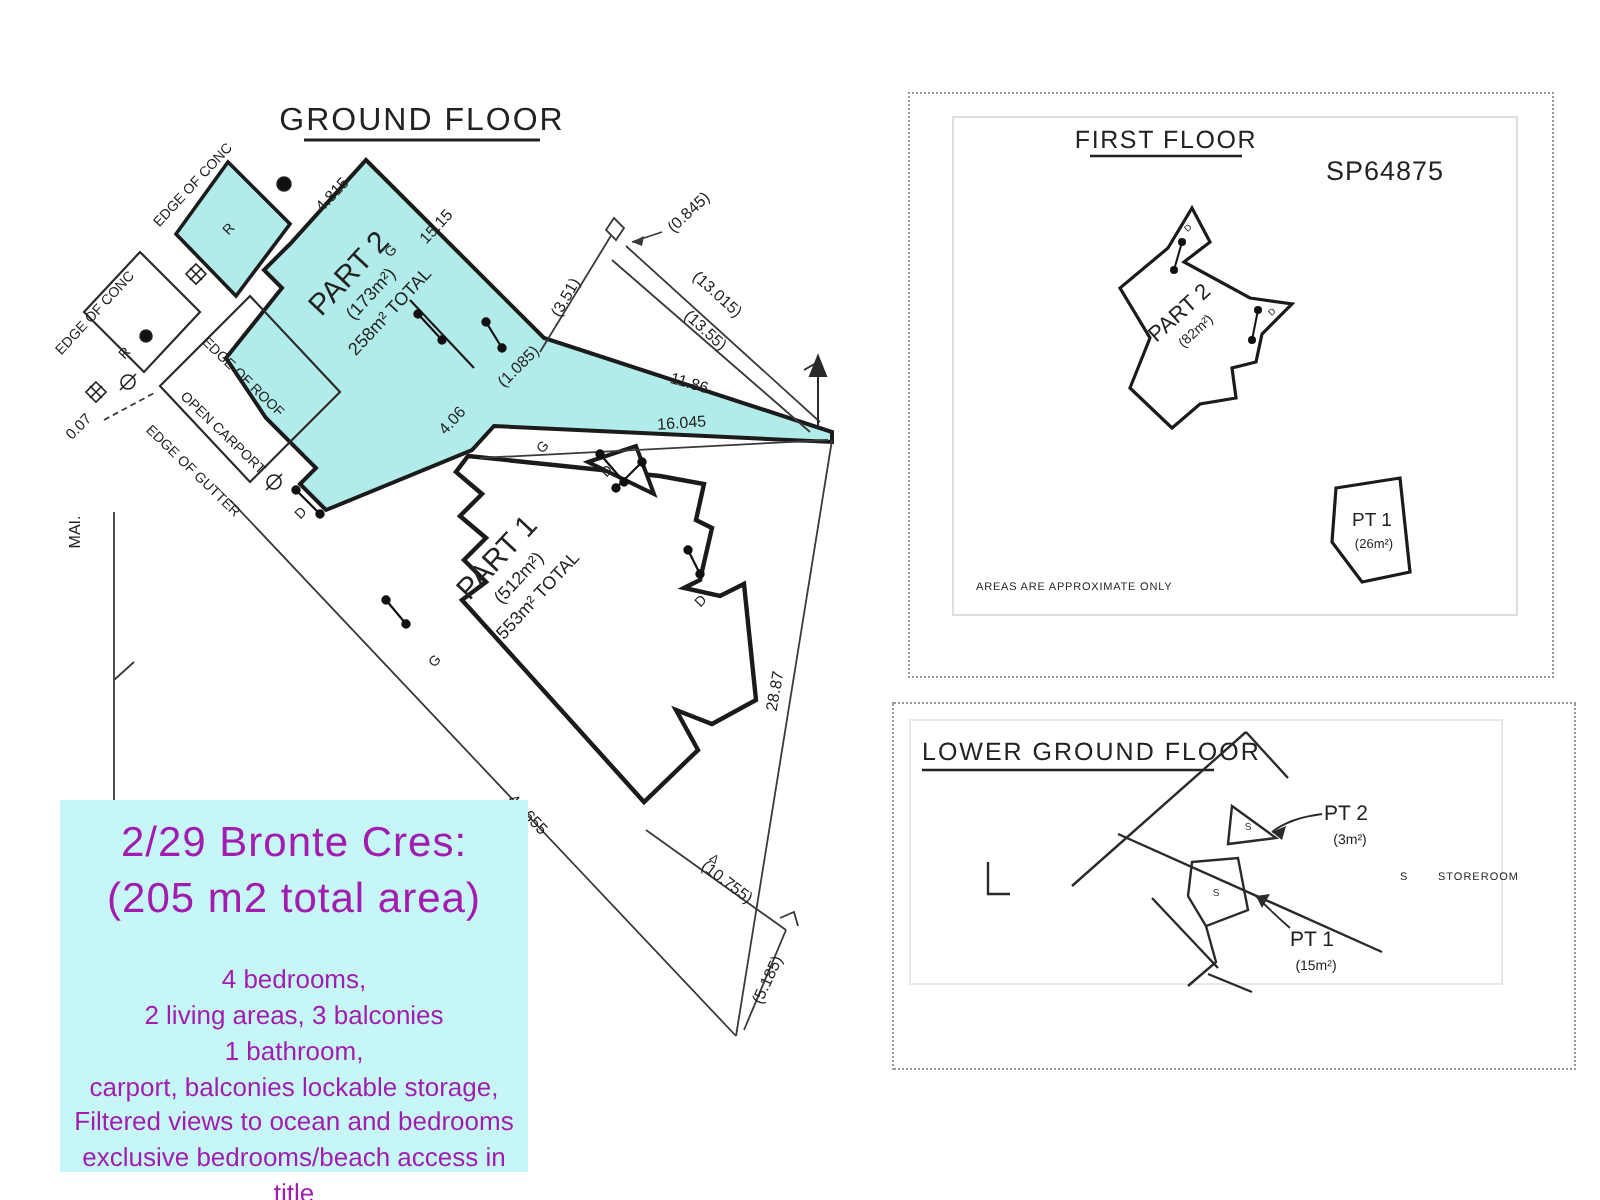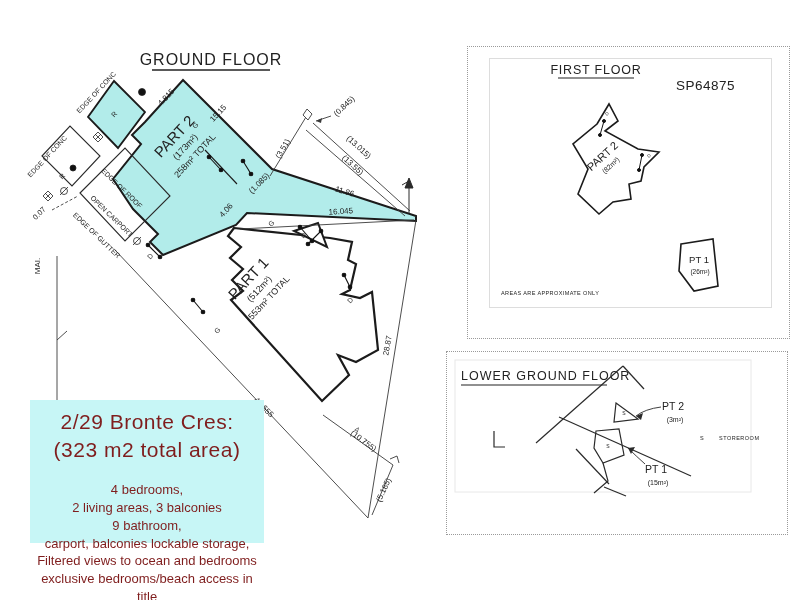--- a/index.html
+++ b/index.html
@@ -1,22 +1,22 @@
 <!DOCTYPE html>
 <html><head>
 <meta charset="utf-8">
 <style>
   html,body{margin:0;padding:0;background:#fff;}
   .page{position:relative;width:800px;height:600px;background:#ffffff;overflow:hidden;
         font-family:"Liberation Sans",sans-serif;color:#222;margin-top:28px;}
   svg text{font-family:"Liberation Sans",sans-serif;fill:#222;}
   .panel{position:absolute;border:1px dotted #9a9a9a;background:#fff;}
   .inner-frame{position:absolute;border:1px solid #ddd;background:#fff;}
-  .info-box{position:absolute;left:30px;top:372px;width:234px;height:143px;
-            background:#c7f6f6;text-align:center;color:#7f1d1d;}
+  .info-box{position:absolute;left:30px;top:372px;width:234px;height:186px;
+            background:#c7f6f6;text-align:center;color:#a21caf;}
   .info-title{font-size:21px;line-height:1.35;padding-top:8px;letter-spacing:0.5px;}
   .info-details{font-size:13px;line-height:1.38;margin-top:16px;}
 </style>
 </head>
 <body>
 
 <div class="page">
 
   <svg width="460" height="560" viewBox="0 0 460 560" style="position:absolute;left:0;top:0;">
 
@@ -151,21 +151,21 @@
       <text transform="translate(64,150) rotate(-47)">R</text>
       <text transform="translate(197,99) rotate(-47)">G</text>
       <text transform="translate(273,197) rotate(-47)">G</text>
       <text transform="translate(219,304) rotate(-47)">G</text>
       <text transform="translate(305,209) rotate(-47)">D</text>
       <text transform="translate(352,274) rotate(-47)">D</text>
       <text transform="translate(152,230) rotate(-47)">D</text>
     </g>
   </svg>
 
-  <div class="panel" style="left:467px;top:18px;width:321px;height:291px;">
+  <div class="panel" style="left:454px;top:18px;width:321px;height:291px;">
     <div class="inner-frame" style="left:21px;top:11px;width:281px;height:248px;"></div>
     <svg width="281" height="248" viewBox="0 0 281 248" style="position:absolute;left:22px;top:12px;">
       <text x="106" y="15" text-anchor="middle" font-size="12.5" letter-spacing="0.8">FIRST FLOOR</text>
       <line x1="68" y1="19" x2="144" y2="19" stroke="#222" stroke-width="1.2"></line>
       <text x="186" y="31" font-size="13.5" letter-spacing="0.5">SP64875</text>
 
       <path d="M107,65 L119,45 L128,62 L115,72 L148,90 L169,93 L154,108 L151,122 L139,125 L141,140 L123,143 L109,155 L88,135 L98,110 L83,85 Z" fill="#ffffff" stroke="#1b1b1b" stroke-width="1.6"></path>
       <g stroke="#111" stroke-width="1" fill="#111">
         <line x1="114" y1="62" x2="110" y2="76"></line>
           <circle cx="114" cy="62" r="1.5"></circle>
@@ -223,25 +223,25 @@
       <text x="211" y="133" text-anchor="middle" font-size="7">(15m²)</text>
 
       <text x="253" y="88" font-size="5.5">S</text>
       <text x="272" y="88" font-size="5.5" letter-spacing="0.5">STOREROOM</text>
     </svg>
   </div>
 
   <div class="info-box">
     <div class="info-title">
       <div>2/29 Bronte Cres:</div>
-      <div>(323 m2  total area)</div>
+      <div>(205 m2  total area)</div>
     </div>
     <div class="info-details">
       <div>4 bedrooms,</div>
       <div>2 living areas, 3 balconies</div>
-      <div>9 bathroom,</div>
+      <div>1 bathroom,</div>
       <div>carport, balconies lockable storage,</div>
       <div>Filtered views to ocean and bedrooms</div>
       <div>exclusive bedrooms/beach access in title</div>
     </div>
   </div>
 
 </div>
 
 </body></html>

